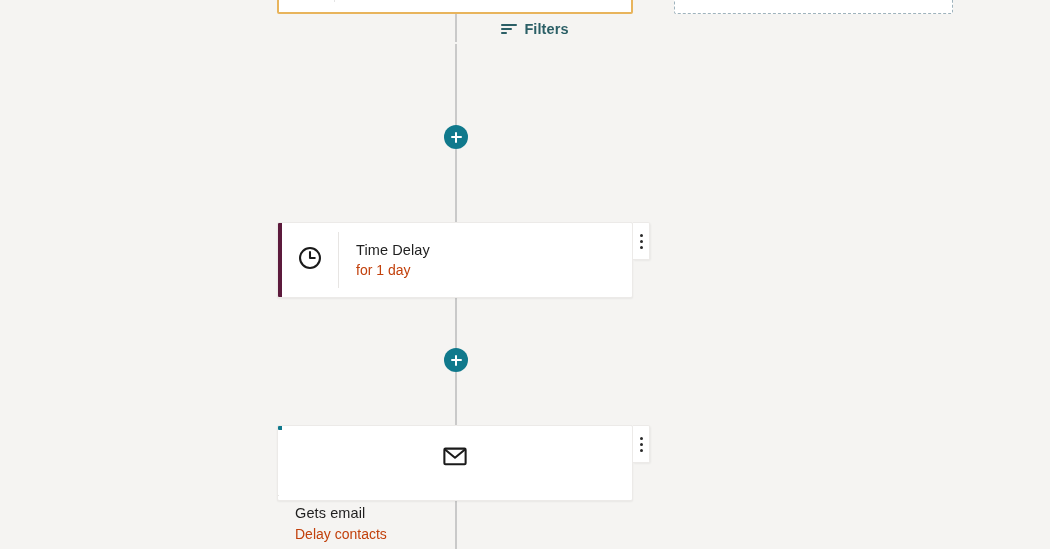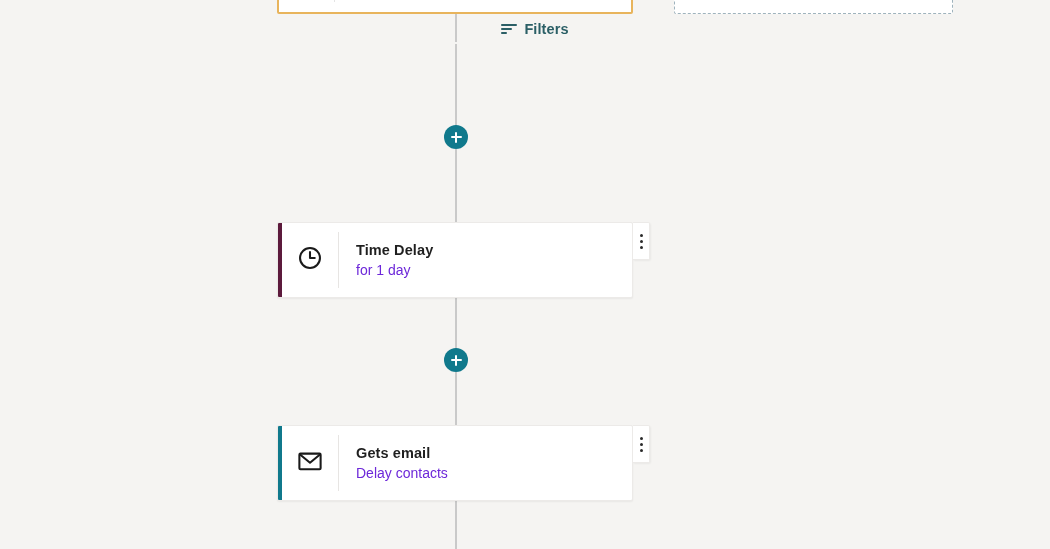--- a/index.html
+++ b/index.html
@@ -154,29 +154,29 @@
     flex: 1 1 auto;
     display: flex;
     flex-direction: column;
     justify-content: center;
     padding-left: 17px;
     gap: 4px;
     min-width: 0;
   }
   .card-title {
     font-size: 14.5px;
-    font-weight: 700;
+    font-weight: 400;
     color: #1f1f1f;
     letter-spacing: .1px;
     line-height: 1.15;
     white-space: nowrap;
   }
   .card-subtitle {
     font-size: 14px;
-    color: #6d28d9;
+    color: #c2410c;
     line-height: 1.15;
     white-space: nowrap;
   }
 
   .kebab {
     position: absolute;
     left: 633px;
     width: 17px;
     height: 38px;
     background: #ffffff;
@@ -252,21 +252,21 @@
     </div>
   </div>
   <div class="kebab" style="top:222px;">
     <span></span>
     <span></span>
     <span></span>
   </div>
 
   <button class="plus-btn" style="top:348px;" aria-label="Add step"></button>
 
-  <div class="card" style="top:425px;">
+  <div class="card" style="top:425px;flex-direction:column;">
     <div class="card-accent" style="background:#10798c;"></div>
     <div class="card-icon-col">
       <span>
         <svg width="26" height="26" viewBox="0 0 24 24" aria-hidden="true">
           <rect x="2.2" y="5.2" width="19.6" height="14.4" rx="1" fill="none" stroke="#1a1a1a" stroke-width="1.9"></rect>
           <path d="M2.8 6 L12 13.6 L21.2 6" fill="none" stroke="#1a1a1a" stroke-width="1.9" stroke-linecap="round" stroke-linejoin="round"></path>
         </svg>
       </span>
     </div>
     <div class="card-divider"></div>

